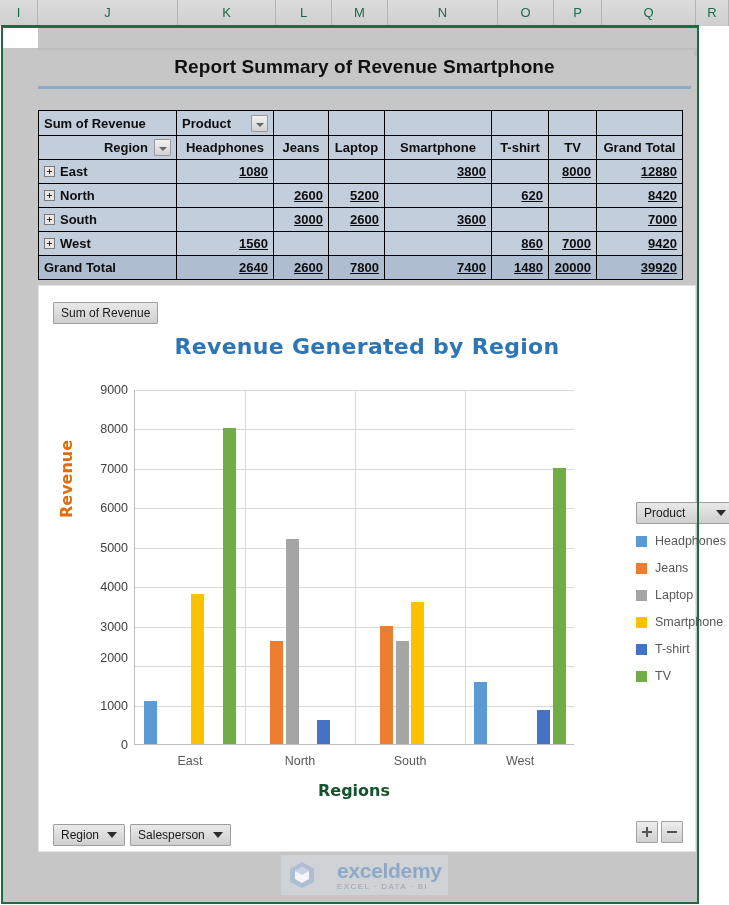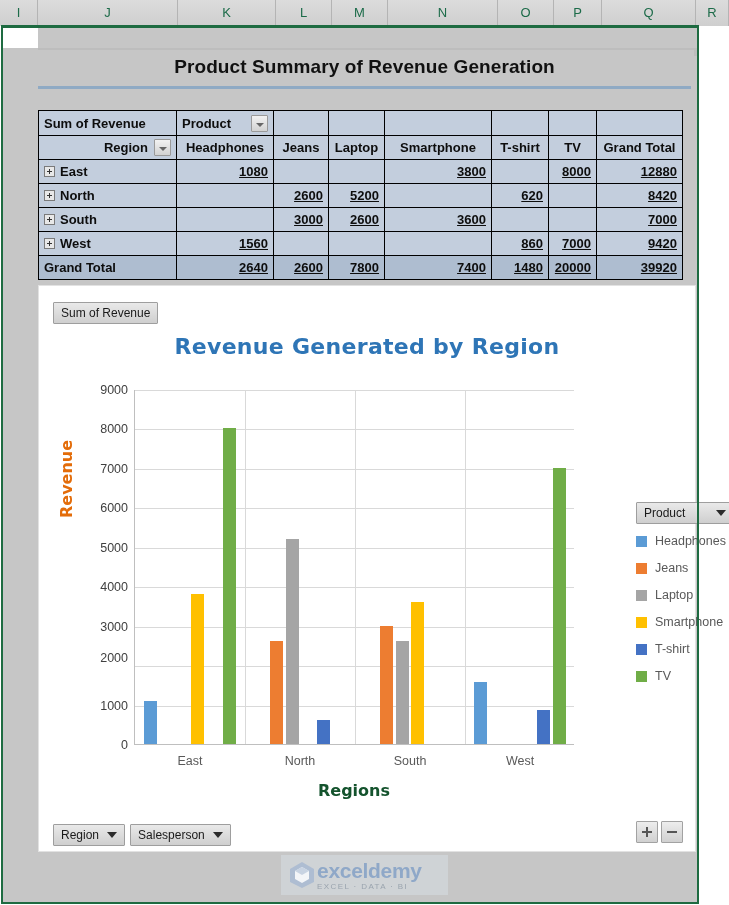--- a/index.html
+++ b/index.html
@@ -192,21 +192,21 @@
     background: linear-gradient(#ededed, #d0d0d0);
     border: 1px solid #a2a2a2; border-radius: 1px;
     position: relative;
   }
   .pm-btn .hbar { position: absolute; left: 5px; top: 9px; width: 10px; height: 2px; background: #555; }
   .pm-btn .vbar { position: absolute; left: 9px; top: 5px; width: 2px; height: 10px; background: #555; }
 
   
   .watermark {
     position: absolute; left: 281px; top: 855px; width: 167px; height: 40px;
-    background: #cfd3d6; display: flex; align-items: center; gap: 2px;
+    background: #cfd3d6; display: flex; align-items: center; gap: 22px;
     padding-left: 8px; z-index: 30;
   }
   .wm-logo { width: 26px; height: 28px; flex: none; }
   .wm-text { line-height: 1; }
   .wm-main { font-size: 21px; color: #8fa8c8; font-weight: bold; letter-spacing: -.3px; }
   .wm-sub { font-size: 8px; color: #9aa4ae; letter-spacing: 1.4px; margin-top: 2px; }
 </style>
 </head>
 <body>
 
@@ -227,21 +227,21 @@
 
   <div class="sel-top-line"></div>
   <div class="sel-frame"></div>
 
   <div class="sheet">
     <div class="white-corner"></div>
     <div class="grey-band"></div>
   </div>
 
   <div class="title-wrap">
-    <div class="report-title">Product Summary of Revenue Generation</div>
+    <div class="report-title">Report Summary of Revenue Smartphone</div>
     <div class="title-rule"></div>
   </div>
 
   <table class="pivot">
     <tbody>
       <tr class="hdr-row1">
         <td class="lbl w-sum">Sum of Revenue</td>
         <td class="lbl w-head">
           <span class="cell-flex">
             <span>Product</span>

